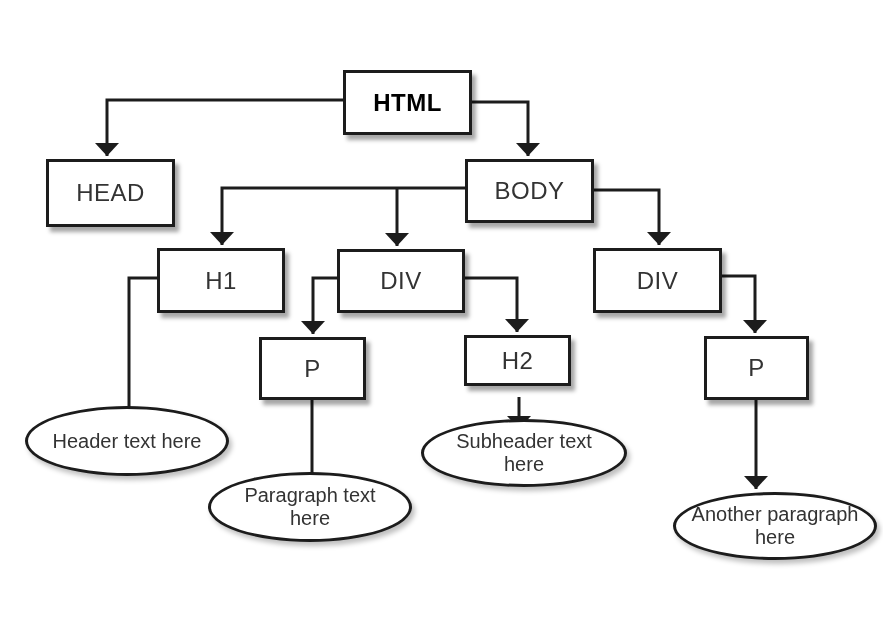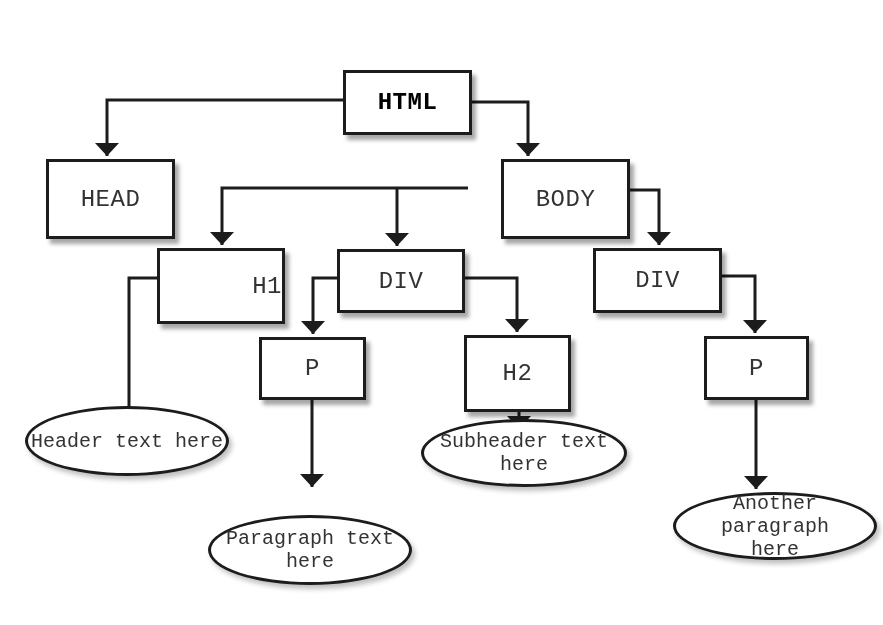--- a/index.html
+++ b/index.html
@@ -5,21 +5,21 @@
   html, body {
     margin: 0;
     padding: 0;
     background: #ffffff;
   }
   .canvas {
     position: relative;
     width: 883px;
     height: 625px;
     background: var(--bg, #ffffff);
-    font-family: Liberation Mono, monospace;
+    font-family: Liberation Sans, sans-serif;
     overflow: hidden;
     border-radius: 25px;
   }
   .connectors {
     position: absolute;
     left: 0;
     top: 0;
     width: 883px;
     height: 625px;
   }
@@ -86,57 +86,57 @@
     <polyline points="719,276 755,276 755,333" marker-end="url(#arrow)"></polyline>
     <polyline points="312,397 312,487" marker-end="url(#arrow)"></polyline>
     <polyline points="519,397 519,429" marker-end="url(#arrow)"></polyline>
     <polyline points="756,397 756,489" marker-end="url(#arrow)"></polyline>
   </svg>
 
   <div class="node root" style="left:343px; top:70px; width:129px; height:65px;">
     <span>HTML</span>
   </div>
 
-  <div class="node" style="left:46px; top:159px; width:129px; height:80px;">
+  <div class="node" style="left:46px; top:159px; width:129px; height:68px;">
     <span>HEAD</span>
   </div>
 
-  <div class="node" style="left:465px; top:159px; width:129px; height:80px;margin-left:36px;">
+  <div class="node" style="left:465px; top:159px; width:129px; height:64px;">
     <span>BODY</span>
   </div>
 
-  <div class="node" style="left:157px; top:248px; width:128px; height:76px;justify-content:flex-end;">
+  <div class="node" style="left:157px; top:248px; width:128px; height:65px;">
     <span>H1</span>
   </div>
 
   <div class="node" style="left:337px; top:249px; width:128px; height:64px;">
     <span>DIV</span>
   </div>
 
   <div class="node" style="left:593px; top:248px; width:129px; height:65px;">
     <span>DIV</span>
   </div>
 
   <div class="node" style="left:259px; top:337px; width:107px; height:63px;">
     <span>P</span>
   </div>
 
-  <div class="node" style="left:464px; top:335px; width:107px; height:77px;">
+  <div class="node" style="left:464px; top:335px; width:107px; height:51px;">
     <span>H2</span>
   </div>
 
   <div class="node" style="left:704px; top:336px; width:105px; height:64px;">
     <span>P</span>
   </div>
 
   <div class="leaf" style="left:25px; top:406px; width:204px; height:70px;">
     <span>Header text here</span>
   </div>
 
-  <div class="leaf" style="left:208px; top:515px; width:204px; height:70px;text-align:center;">
+  <div class="leaf" style="left:208px; top:472px; width:204px; height:70px;text-align:center;">
     <span>Paragraph text
 here</span>
   </div>
 
   <div class="leaf" style="left:421px; top:419px; width:206px; height:68px;">
     <span>Subheader text
 here</span>
   </div>
 
   <div class="leaf" style="left:673px; top:492px; width:204px; height:68px;">

